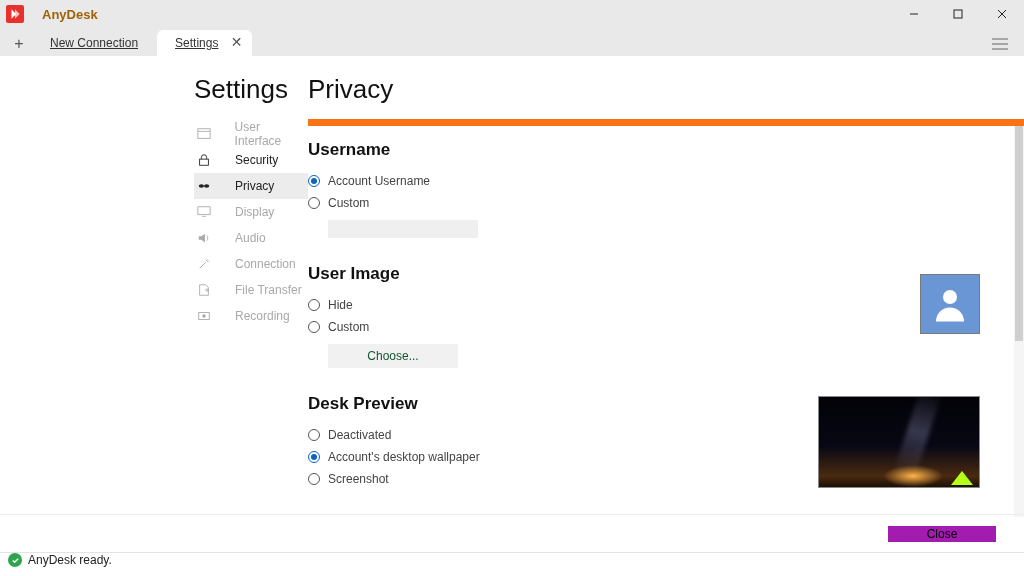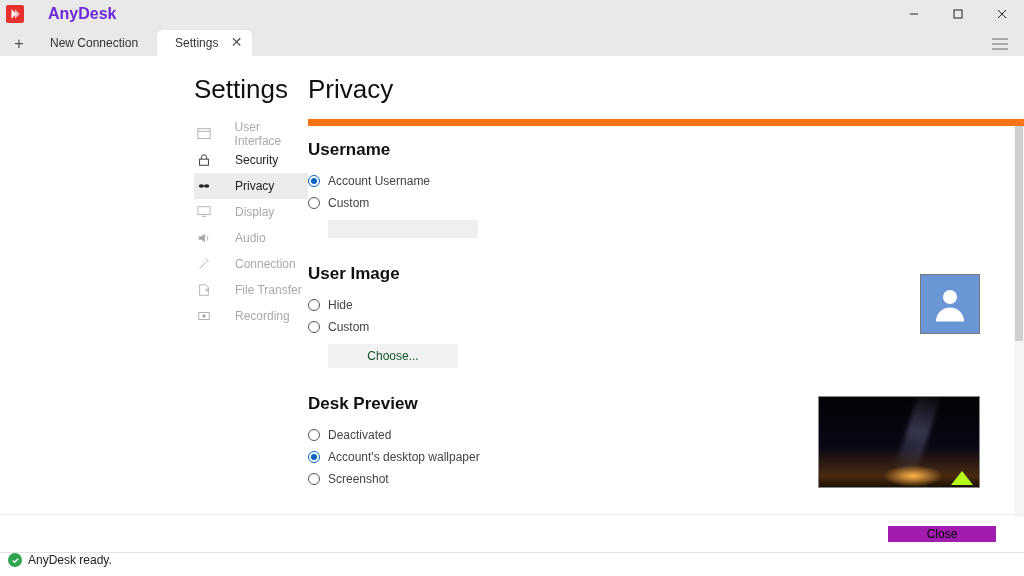--- a/index.html
+++ b/index.html
@@ -1,26 +1,26 @@
 <!DOCTYPE html>
 <html><head>
 <meta charset="utf-8">
 <style>
   * { box-sizing: border-box; }
   html, body { margin: 0; padding: 0; width: 1024px; height: 576px; font-family: "Segoe UI", Arial, sans-serif; overflow: hidden; background: #fff; }
   .titlebar { height: 28px; background: #e9e9e9; display: flex; align-items: center; padding-left: 6px; }
   .titlebar .logo { width: 18px; height: 18px; background: #e8312c; display: flex; align-items: center; justify-content: center; border-radius: 2px; }
   .titlebar .logo svg { width: 14px; height: 14px; }
-  .titlebar .title { font-size: 16px; font-weight: 600; margin-left: 24px; color: #6d28d9; }
+  .titlebar .title { font-size: 13px; font-weight: 600; margin-left: 18px; color: #a16207; }
   .titlebar .spacer { flex: 1; }
   .titlebar .winbtn { width: 44px; height: 28px; display: flex; align-items: center; justify-content: center; font-size: 12px; color: #222; }
 
   .tabbar { height: 28px; background: #e9e9e9; display: flex; align-items: flex-end; padding-left: 6px; }
   .tabbar .newtab { width: 26px; height: 24px; display: flex; align-items: center; justify-content: center; color: #555; font-size: 16px; }
-  .tabbar .tab { height: 26px; display: flex; align-items: center; padding: 0 18px; font-size: 12px; color: #333; position: relative; }
+  .tabbar .tab { height: 26px; display: flex; align-items: center; padding: 0 18px; font-size: 12px; color: #333; position: relative; text-decoration: underline; }
   .tabbar .tab.inactive { background: transparent; border-right: 1px solid transparent; }
   .tabbar .tab.active { background: #fff; border-top-left-radius: 6px; border-top-right-radius: 6px; padding-right: 34px; }
   .tabbar .tab.active .tabclose { position: absolute; right: 10px; top: 4px; font-size: 14px; color: #555; }
   .tabbar .hamburger { margin-left: auto; margin-right: 12px; width: 24px; height: 24px; display:flex;align-items:center;justify-content:center;color:#555; }
 
   .content { display: flex; height: calc(576px - 28px - 28px - 24px); }
   .leftpad { width: 194px; }
   .sidebar { width: 114px; padding-top: 18px; }
   .sidebar h1 { font-size: 26px; font-weight: 400; margin: 0 0 16px 0; color: #111; }
   .side-item { display: flex; align-items: center; height: 26px; font-size: 12px; color: #a9a9a9; padding-left: 2px; cursor: pointer; gap: 15px; }

